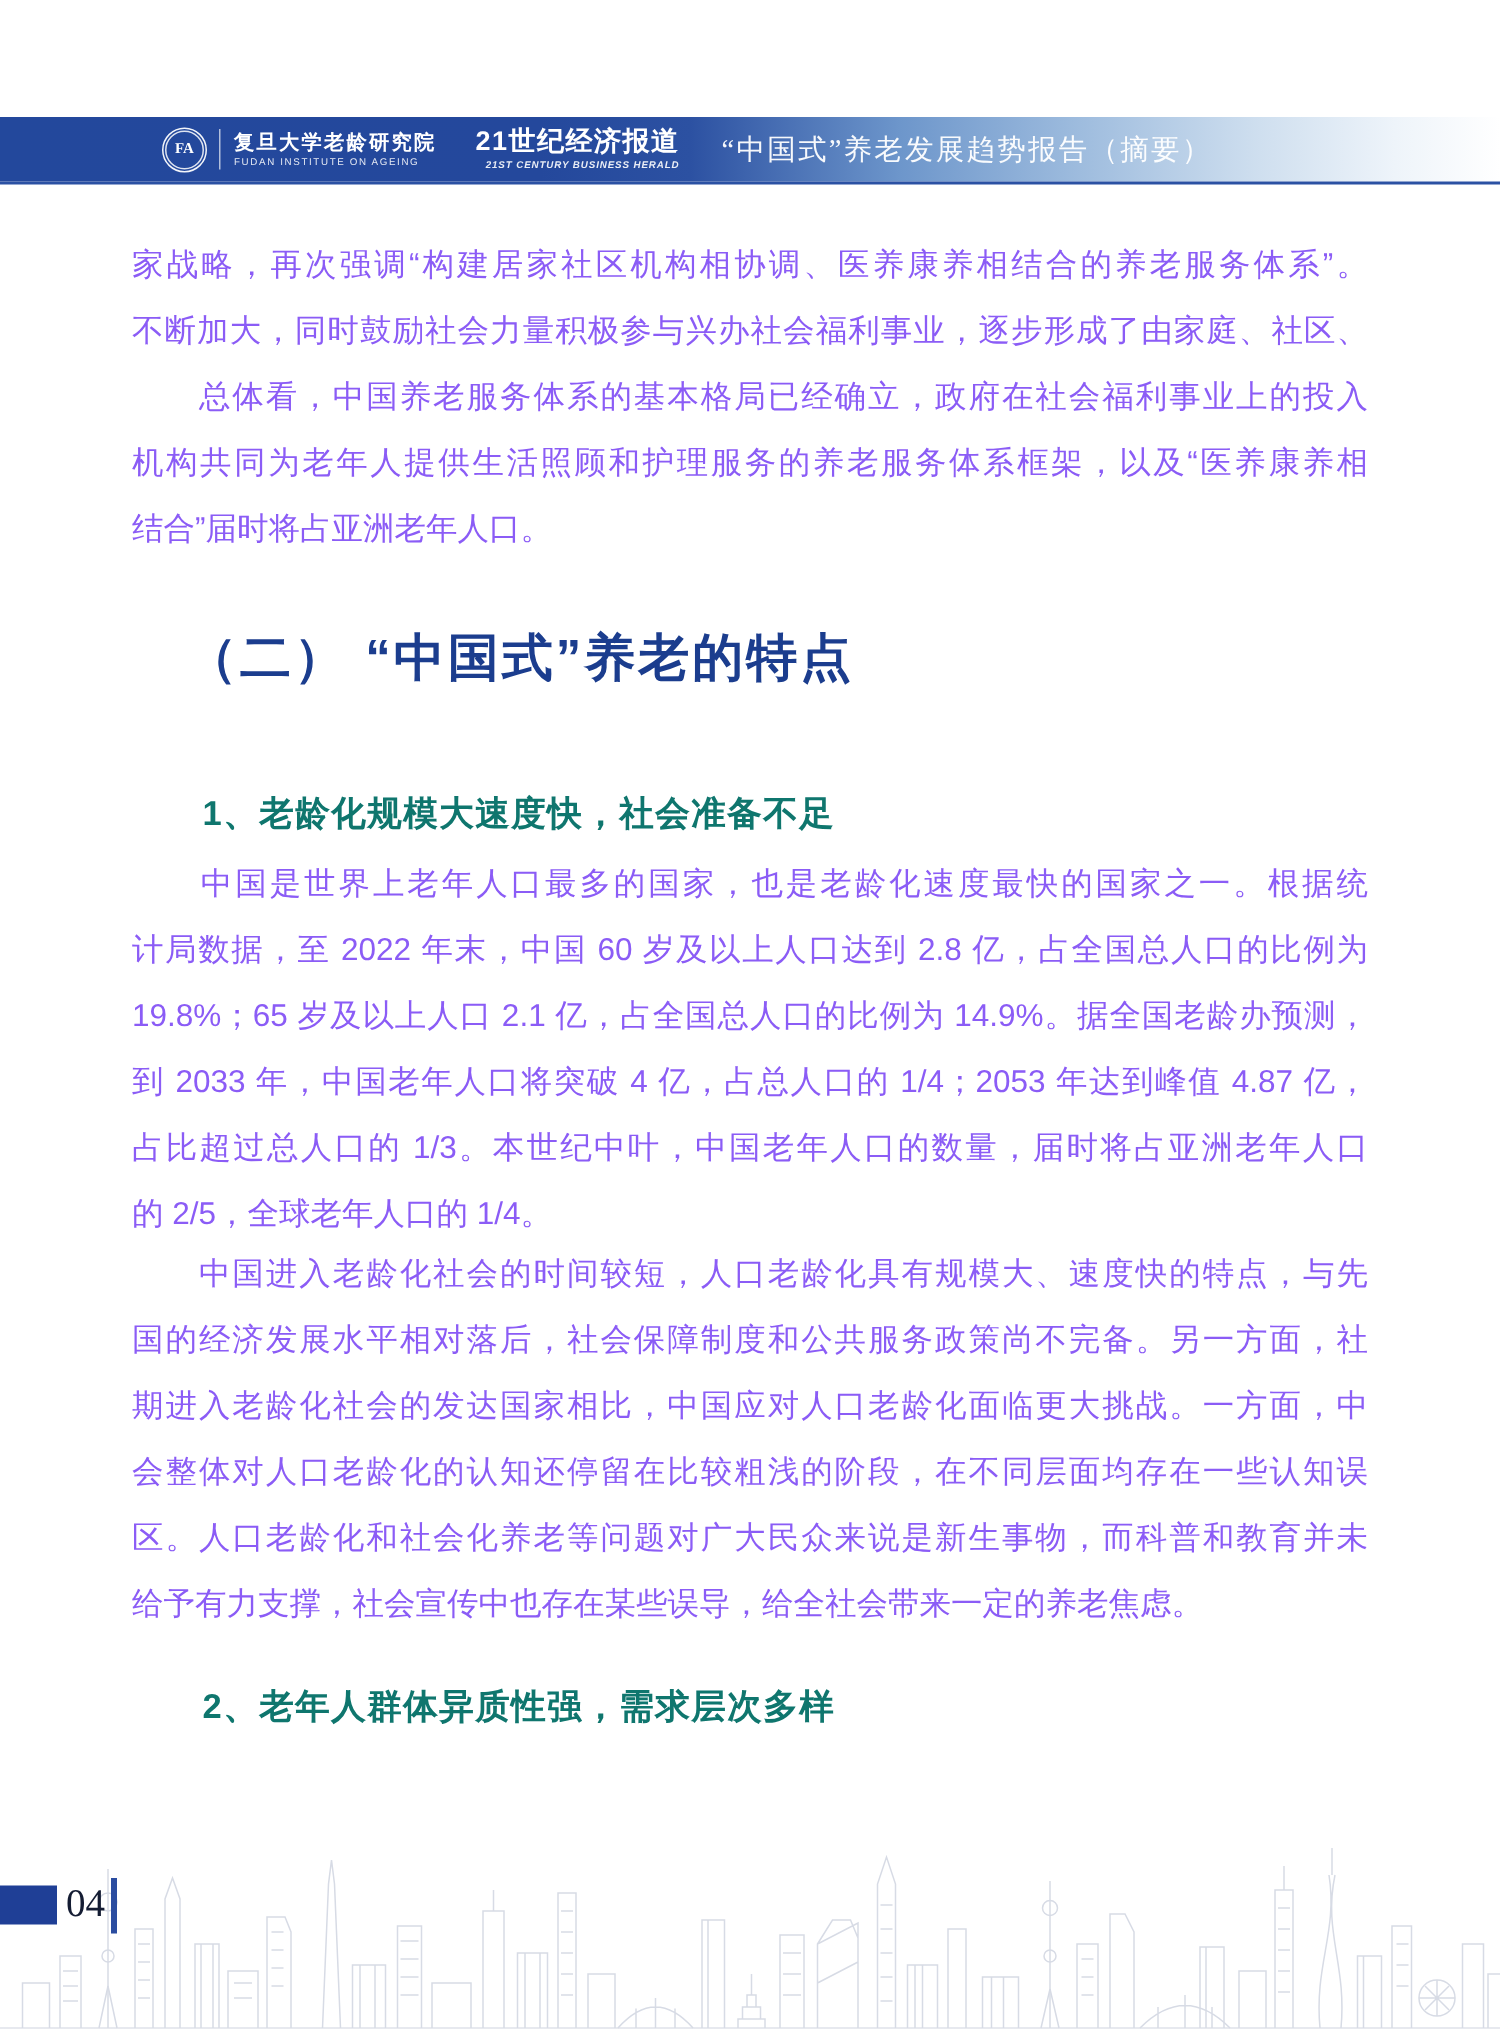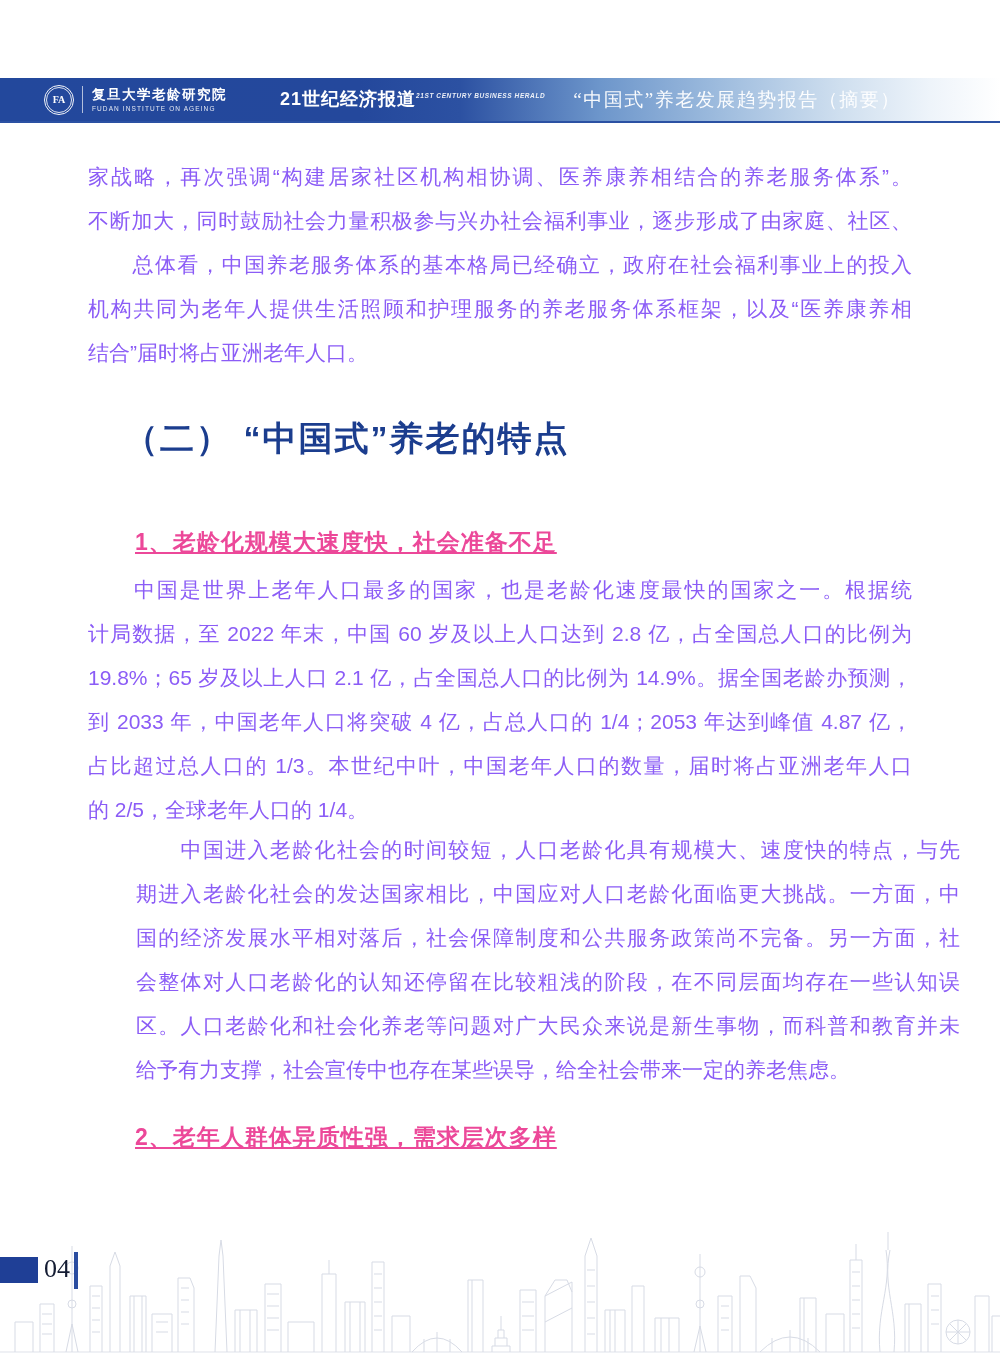--- a/index.html
+++ b/index.html
@@ -5,48 +5,48 @@
   html,body{margin:0;padding:0;}
   body{width:1000px;height:1356px;position:relative;background:#ffffff;
        font-family:"Liberation Sans","DejaVu Sans",sans-serif;overflow:hidden;}
   .page{position:absolute;inset:0;}
 
   
   .band{position:absolute;left:0;top:78px;width:1000px;height:45px;
         background:linear-gradient(90deg,#23489c 0%,#24489c 36%,#2c51a2 46%,#6d96cb 60%,
                    #9ebcde 72%,#cfdfef 84%,#eef4fa 93%,#ffffff 100%);
         border-bottom:2px solid #2b51a3;
-        display:flex;align-items:center;box-sizing:border-box;padding-left:44px;}
+        display:flex;align-items:center;box-sizing:border-box;padding-left:108px;}
   .seal{width:30px;height:30px;border-radius:50%;border:1.6px solid rgba(255,255,255,.95);
         display:flex;align-items:center;justify-content:center;flex:0 0 auto;box-sizing:border-box;}
   .seal-inner{width:24px;height:24px;border-radius:50%;border:1px solid rgba(255,255,255,.85);
         display:flex;align-items:center;justify-content:center;
         font-family:"Liberation Serif","DejaVu Serif",serif;font-size:10px;color:#fff;font-weight:bold;}
   .vdiv{width:1px;height:27px;background:rgba(255,255,255,.65);margin:0 9px 0 8px;flex:0 0 auto;}
   .org{display:flex;flex-direction:column;justify-content:flex-end;line-height:1.15;flex:0 0 auto;}
   .org-cn{color:#ffffff;font-size:13.5px;font-weight:bold;letter-spacing:1.5px;}
   .org-en{color:rgba(255,255,255,.88);font-size:6.5px;letter-spacing:1.1px;margin-top:2px;}
-  .herald{display:flex;flex-direction:row;justify-content:center;line-height:1.1;
-          margin-left:53px;flex:0 0 auto;}
+  .herald{display:flex;flex-direction:column;justify-content:center;line-height:1.1;
+          margin-left:26px;flex:0 0 auto;align-items:flex-end;}
   .herald-cn{color:#ffffff;font-size:18px;font-weight:900;letter-spacing:1px;}
   .herald-en{color:rgba(255,255,255,.9);font-size:6.5px;font-style:italic;font-weight:bold;
              letter-spacing:.6px;margin-top:2px;}
   .report-title{margin-left:28px;color:rgba(255,255,255,.95);font-size:19px;letter-spacing:1.5px;
           font-family:"Liberation Serif","DejaVu Serif",serif;font-weight:500;white-space:nowrap;}
 
   
   .textblock{position:absolute;left:88px;width:824px;color:#8b5cf6;font-size:21px;}
   .line{height:44px;line-height:44px;text-align:left;}
   .line.j{text-align:justify;text-align-last:justify;}
-  #p1{top:155px;} #p2{top:568px;} #p3{top:828px;margin-left:48px;} #p4{top:1166px;}
+  #p1{top:155px;} #p2{top:568px;} #p3{top:828px;} #p4{top:1166px;}
 
   .section-heading{position:absolute;left:124px;top:416px;color:#1b3d8e;
         font-size:34px;font-weight:800;letter-spacing:2px;}
-  .sub-heading{position:absolute;left:135px;color:#ec4899;font-size:23px;font-weight:bold;
-        letter-spacing:1px;text-decoration:underline;}
+  .sub-heading{position:absolute;left:135px;color:#0f766e;font-size:23px;font-weight:bold;
+        letter-spacing:1px;}
   #sub1{top:527px;} #sub2{top:1122px;}
 
   
   .skyline{position:absolute;left:0;bottom:0;width:1000px;height:130px;}
   .pagenum-box{position:absolute;left:0;top:1257px;width:38px;height:26px;background:#1f3f96;}
   .pagenum{position:absolute;left:44px;top:1249px;width:30px;height:40px;line-height:40px;
         font-family:"Liberation Serif","DejaVu Serif",serif;font-size:26px;color:#141c33;}
   .pagenum-bar{position:absolute;left:74px;top:1252px;width:4px;height:37px;background:#2b4da0;}
 </style>
 </head>
@@ -84,22 +84,22 @@
   <div class="textblock" id="p2">
       <div class="line j">　　中国是世界上老年人口最多的国家，也是老龄化速度最快的国家之一。根据统</div>
       <div class="line j">计局数据，至 2022 年末，中国 60 岁及以上人口达到 2.8 亿，占全国总人口的比例为</div>
       <div class="line j">19.8%；65 岁及以上人口 2.1 亿，占全国总人口的比例为 14.9%。据全国老龄办预测，</div>
       <div class="line j">到 2033 年，中国老年人口将突破 4 亿，占总人口的 1/4；2053 年达到峰值 4.87 亿，</div>
       <div class="line j">占比超过总人口的 1/3。本世纪中叶，中国老年人口的数量，届时将占亚洲老年人口</div>
       <div class="line">的 2/5，全球老年人口的 1/4。</div>
     </div>
   <div class="textblock" id="p3">
       <div class="line j">　　中国进入老龄化社会的时间较短，人口老龄化具有规模大、速度快的特点，与先</div>
+      <div class="line j">国的经济发展水平相对落后，社会保障制度和公共服务政策尚不完备。另一方面，社</div>
       <div class="line j">期进入老龄化社会的发达国家相比，中国应对人口老龄化面临更大挑战。一方面，中</div>
-      <div class="line j">国的经济发展水平相对落后，社会保障制度和公共服务政策尚不完备。另一方面，社</div>
       <div class="line j">会整体对人口老龄化的认知还停留在比较粗浅的阶段，在不同层面均存在一些认知误</div>
       <div class="line j">区。人口老龄化和社会化养老等问题对广大民众来说是新生事物，而科普和教育并未</div>
       <div class="line">给予有力支撑，社会宣传中也存在某些误导，给全社会带来一定的养老焦虑。</div>
     </div>
 
   <div class="sub-heading" id="sub2">2、老年人群体异质性强，需求层次多样</div>
 
   <svg class="skyline" viewBox="0 0 1000 130">
     <g stroke="#d7dbe5" fill="none" stroke-width="1">
       <path d="M0 126 H1000" opacity=".8"></path>

